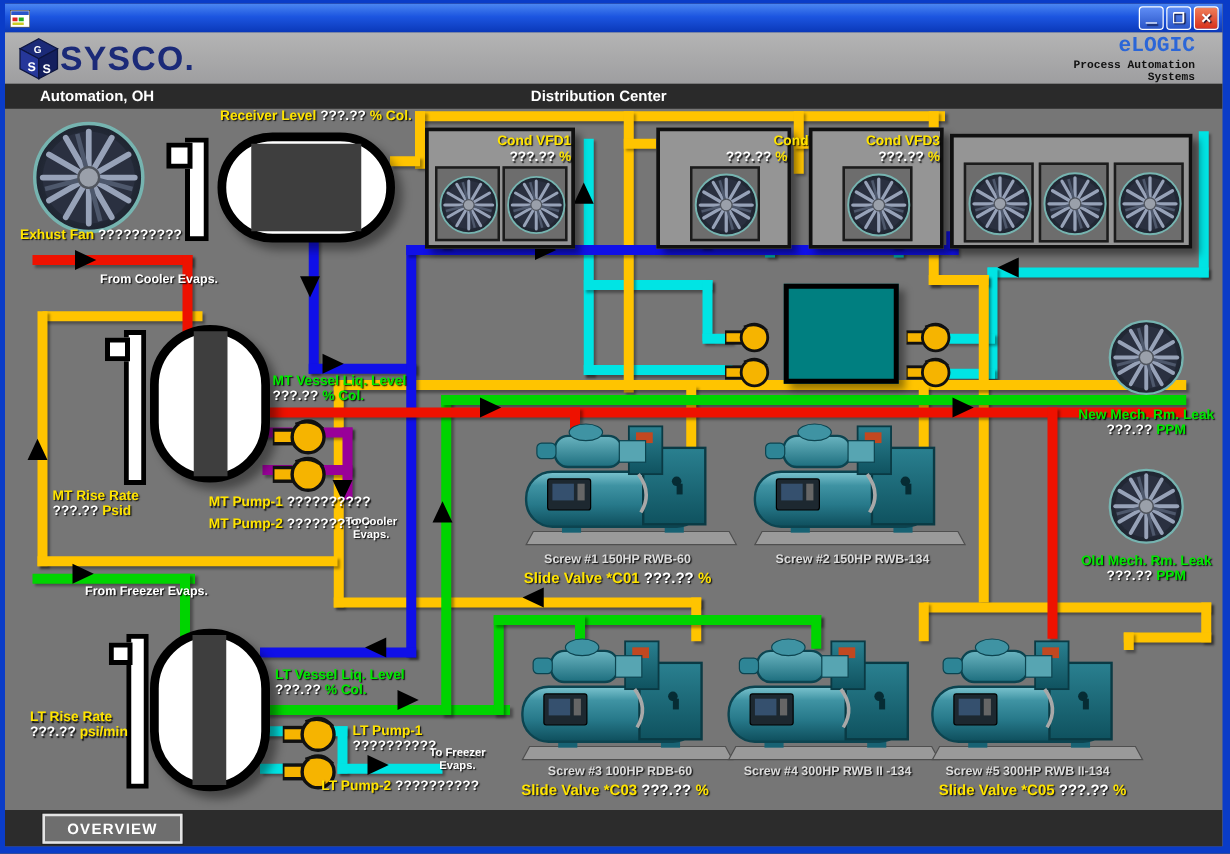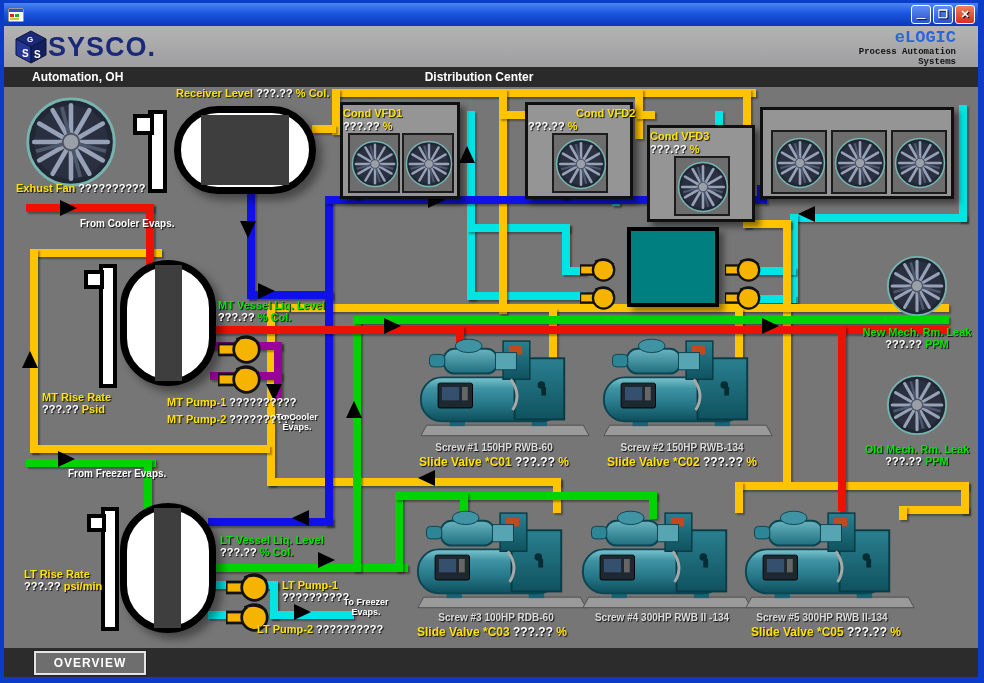--- a/index.html
+++ b/index.html
@@ -41,21 +41,21 @@
   .arr.up{border-bottom:17px solid #000;border-left:8px solid transparent;border-right:8px solid transparent;}
   .arr.down{border-top:17px solid #000;border-left:8px solid transparent;border-right:8px solid transparent;}
   .lbl{position:absolute;z-index:5;font-weight:bold;font-size:11px;white-space:nowrap;
        text-shadow:1px 1px 1px rgba(0,0,0,.9);}
   .yl{color:#ffe400;} .gr{color:#00e800;} .wh{color:#ffffff;} .lg{color:#dcdcdc;}
   .small{font-size:9px;} .valve{font-size:12px;} .screwname{font-size:10px;}
   .ctr{text-align:center;}
   .equip{position:absolute;z-index:3;}
   .condbox{position:absolute;z-index:3;background:#959595;border:3px solid #101010;
      box-shadow:5px 5px 6px rgba(0,0,0,.45);}
-  .condbox .cbl{position:absolute;width:100%;text-align:left;font-weight:bold;font-size:11px;
+  .condbox .cbl{position:absolute;width:100%;text-align:right;font-weight:bold;font-size:11px;
      text-shadow:1px 1px 1px rgba(0,0,0,.9);}
   .fancell{position:absolute;background:#6d6d6d;border:2px solid #1c1c1c;}
   .vessel{position:absolute;z-index:3;background:#fff;border:7px solid #000;
      box-shadow:6px 6px 8px rgba(0,0,0,.4);}
   .vstripe{position:absolute;background:#3e3e3e;z-index:4;}
   .vcol{position:absolute;z-index:4;background:#fff;border:4px solid #000;}
   .hx{position:absolute;z-index:3;background:#007f80;border:4px solid #000;box-shadow:5px 5px 6px rgba(0,0,0,.4);}
   svg{display:block;}
 </style>
 </head>
@@ -202,21 +202,21 @@
   </div>
   <div class="condbox" style="left:521px;top:99px;width:108px;height:97px;">
     <div class="cbl yl" style="top:2px;margin-left:48px;">Cond VFD2</div>
     <div class="cbl" style="top:15px;"><span class="wh">???.??</span> <span class="yl">%</span></div>
     <div class="fancell" style="left:24px;top:28px;width:56px;height:60px;">
         <svg width="52" height="56" style="margin:1px">
           <use href="#sfan"></use>
         </svg>
       </div>
   </div>
-  <div class="condbox" style="left:643px;top:99px;width:108px;height:97px;margin-top:23px;">
+  <div class="condbox" style="left:643px;top:99px;width:108px;height:97px;">
     <div class="cbl yl" style="top:2px;">Cond VFD3</div>
     <div class="cbl" style="top:15px;"><span class="wh">???.??</span> <span class="yl">%</span></div>
     <div class="fancell" style="left:24px;top:28px;width:56px;height:60px;">
         <svg width="52" height="56" style="margin:1px">
           <use href="#sfan"></use>
         </svg>
       </div>
   </div>
   <div class="condbox" style="left:756px;top:104px;width:194px;height:92px;">
     <div class="fancell" style="left:8px;top:20px;width:56px;height:64px;">
@@ -345,23 +345,20 @@
   </div>
   <div class="lbl" style="left:253px;top:620px;">
     <span class="yl">LT Pump-2</span> <span class="wh">??????????</span>
   </div>
 
   <div class="lbl lg screwname ctr" style="left:390px;top:439px;width:200px;">Screw #1  150HP  RWB-60</div>
   <div class="lbl valve ctr" style="left:390px;top:452px;width:200px;">
     <span class="yl">Slide Valve *C01</span> <span class="wh">???.??</span> <span class="yl">%</span>
   </div>
   <div class="lbl lg screwname ctr" style="left:578px;top:439px;width:200px;">Screw #2  150HP  RWB-134</div>
-  <div class="lbl valve ctr" style="left:578px;top:452px;width:200px;">
-    <span class="yl">Slide Valve *C02</span> <span class="wh">???.??</span> <span class="yl">%</span>
-  </div>
   <div class="lbl lg screwname ctr" style="left:392px;top:609px;width:200px;">Screw #3  100HP  RDB-60</div>
   <div class="lbl valve ctr" style="left:388px;top:622px;width:200px;">
     <span class="yl">Slide Valve *C03</span> <span class="wh">???.??</span> <span class="yl">%</span>
   </div>
   <div class="lbl lg screwname ctr" style="left:558px;top:609px;width:200px;">Screw #4  300HP  RWB II -134</div>
   <div class="lbl lg screwname ctr" style="left:718px;top:609px;width:200px;">Screw #5  300HP  RWB II-134</div>
   <div class="lbl valve ctr" style="left:722px;top:622px;width:200px;">
     <span class="yl">Slide Valve *C05</span> <span class="wh">???.??</span> <span class="yl">%</span>
   </div>
 

